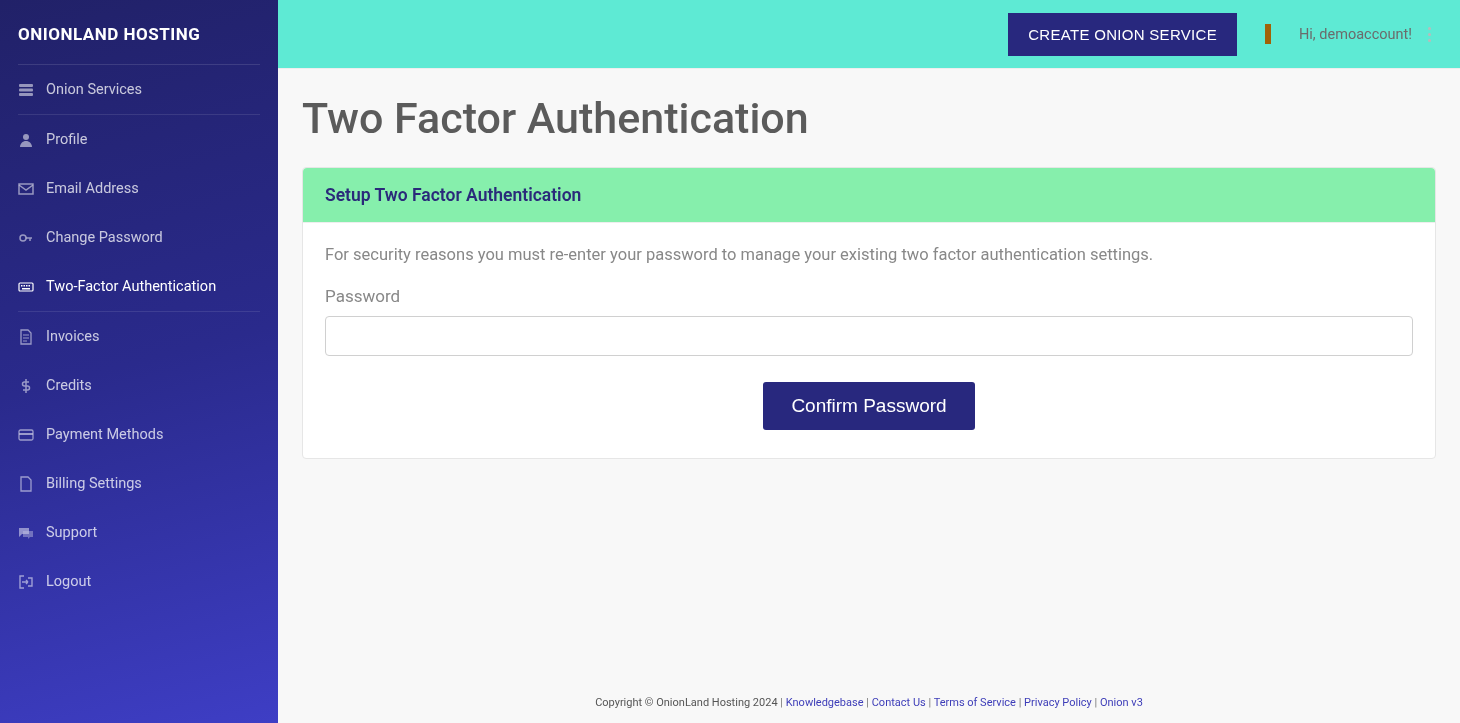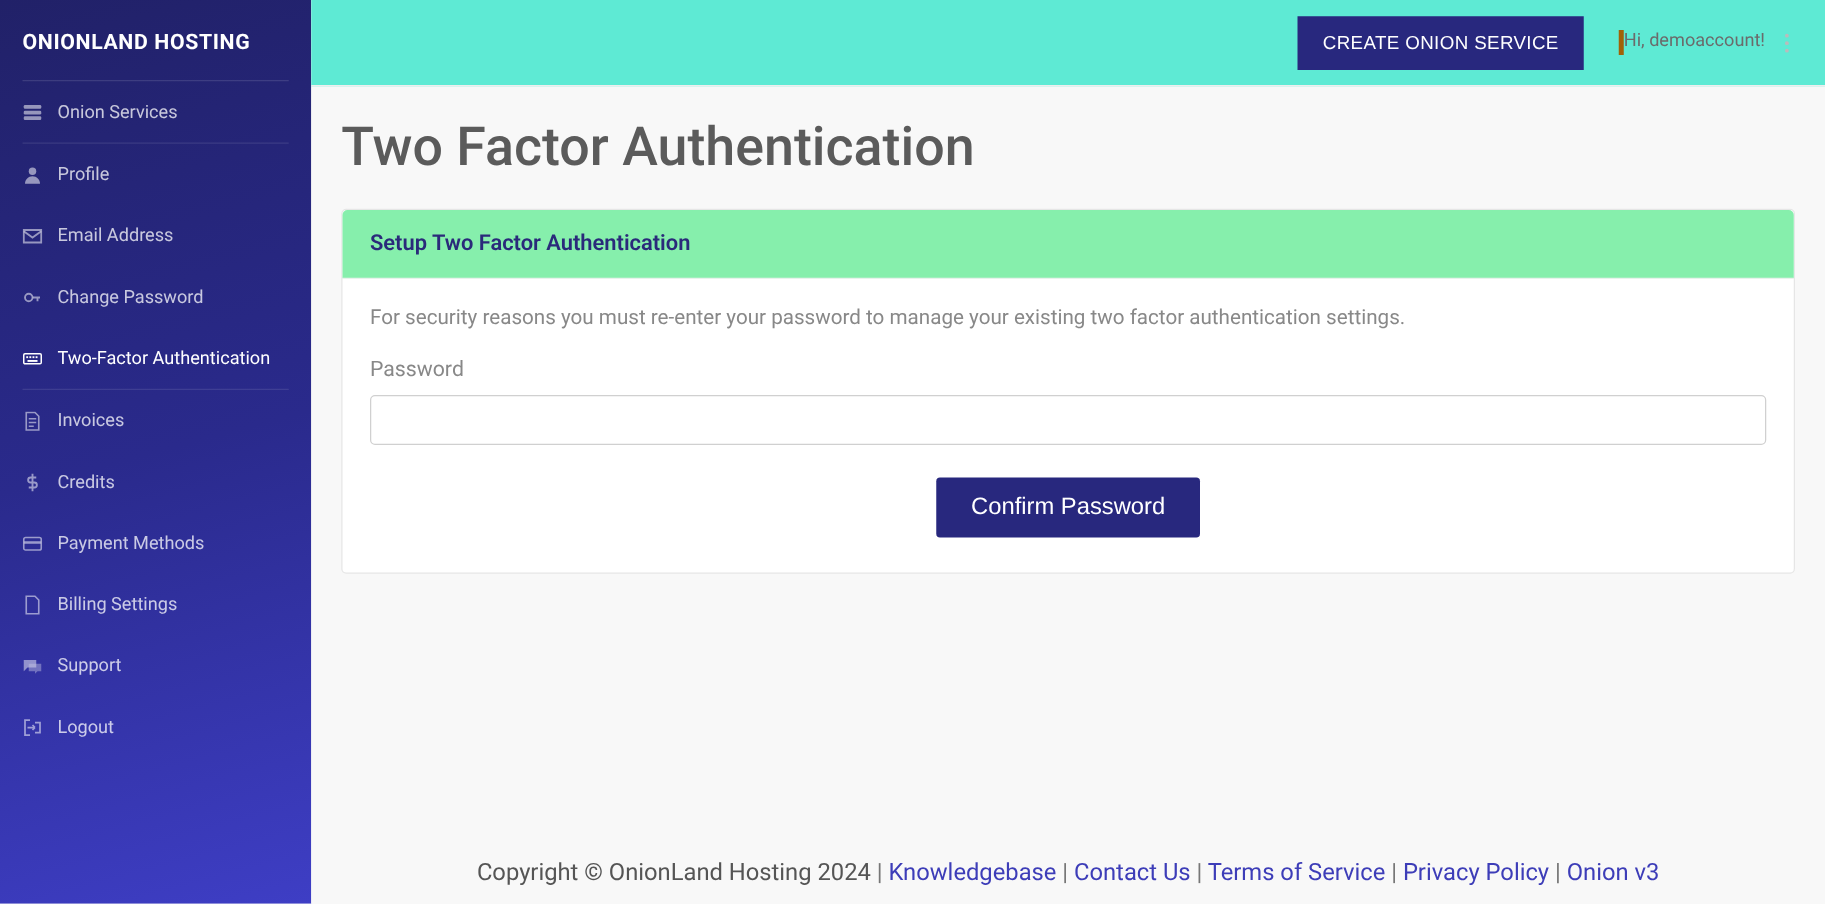--- a/index.html
+++ b/index.html
@@ -1,42 +1,42 @@
 <!DOCTYPE html>
 <html><head>
 <meta charset="utf-8">
 <style>
 * { box-sizing: border-box; margin: 0; padding: 0; }
 body { font-family: -apple-system, BlinkMacSystemFont, "Segoe UI", Roboto, "Helvetica Neue", Arial, sans-serif; background: #f8f8f8; color: #333; }
 .app { display: flex; min-height: 100vh; }
-.sidebar { width: 249px; background: linear-gradient(165deg, #212168 0%, #2a2a8c 50%, #3e3ec5 100%); color: #fff; display: flex; flex-direction: column; }
+.sidebar { width: 278px; background: linear-gradient(165deg, #212168 0%, #2a2a8c 50%, #3e3ec5 100%); color: #fff; display: flex; flex-direction: column; }
 .brand { padding: 24px 18px 20px 18px; font-size: 17px; font-weight: 700; letter-spacing: 0.5px; color: #fff; }
 .brand-separator { height: 1px; background: rgba(255,255,255,0.12); margin: 0 18px; }
 .nav { list-style: none; padding: 0; margin: 0; }
 .nav-item { display: flex; align-items: center; padding: 16px 18px; font-size: 14.5px; color: rgba(255,255,255,0.75); cursor: pointer; gap: 12px; }
 .nav-item.active { color: #fff; font-weight: 400; }
 .nav-separator { height: 1px; background: rgba(255,255,255,0.10); margin: 0 18px; }
 .nav-icon { width: 16px; height: 16px; display: inline-flex; align-items: center; justify-content: center; opacity: 0.7; flex-shrink: 0; }
 .nav-item.active .nav-icon { opacity: 1; }
 .main { flex: 1; display: flex; flex-direction: column; background: #f8f8f8; min-height: 100vh; }
 .topbar { height: 69px; background: #5eead4; border-bottom: 1px solid #eee; display: flex; align-items: center; justify-content: flex-end; padding: 0 24px; }
 .create-btn { background: #28287e; color: #fff; border: none; padding: 13px 20px; font-size: 15px; font-weight: 500; letter-spacing: 0.3px; cursor: pointer; }
-.user-greeting { color: #6b6b6b; font-size: 14.5px; margin-left: 28px; border-left: 4px solid #a16207; display: flex; align-items: flex-start; gap: 10px; }
+.user-greeting { color: #6b6b6b; font-size: 14.5px; margin-left: 28px; padding-left: 28px; border-left: 6px solid #a16207; display: flex; align-items: center; gap: 10px; }
 .kebab { width: 14px; height: 20px; display: inline-flex; flex-direction: column; justify-content: center; gap: 3px; cursor: pointer; }
 .kebab span { width: 3px; height: 3px; background: #bbb; border-radius: 50%; margin: 0 auto; }
 .content { flex: 1; padding: 24px 24px 0 24px; }
 .page-title { font-size: 43px; color: #5b5b5b; font-weight: 500; margin-bottom: 24px; }
 .card { background: #fff; border: 1px solid #e6e6e6; border-radius: 4px; }
 .card-header { padding: 17px 22px; border-bottom: 1px solid #eee; color: #2a2a7a; font-size: 17.5px; font-weight: 600; background: #86efac; border-radius: 4px 4px 0 0; }
 .card-body { padding: 22px; }
 .info-text { color: #888; font-size: 16.5px; margin-bottom: 22px; }
 .field-label { color: #888; font-size: 17px; margin-bottom: 10px; display: block; }
 .password-input { width: 100%; height: 40px; border: 1px solid #d0d0d0; border-radius: 4px; padding: 0 12px; font-size: 15px; }
 .confirm-btn { display: block; margin: 26px auto 6px auto; background: #28287e; color: #fff; border: none; padding: 13px 28px; font-size: 19px; font-weight: 500; cursor: pointer; border-radius: 3px; }
-.footer { text-align: center; padding: 22px 0 14px 0; color: #555; font-size: 19px; }
+.footer { text-align: center; padding: 22px 0 14px 0; color: #555; font-size: 11px; }
 .footer a { color: #3d3db8; text-decoration: none; cursor: pointer; }
 .footer .sep { color: #777; }
 </style>
 </head>
 <body>
 
 <div class="app">
   <aside class="sidebar">
     <div class="brand">ONIONLAND HOSTING</div>
     <div class="brand-separator"></div>

